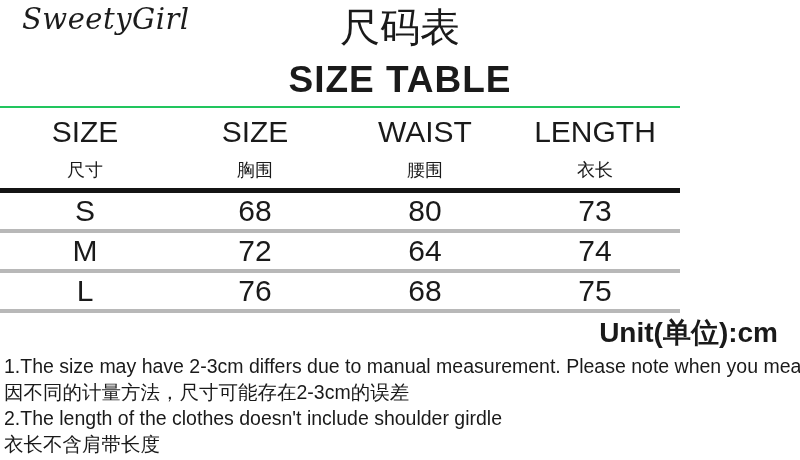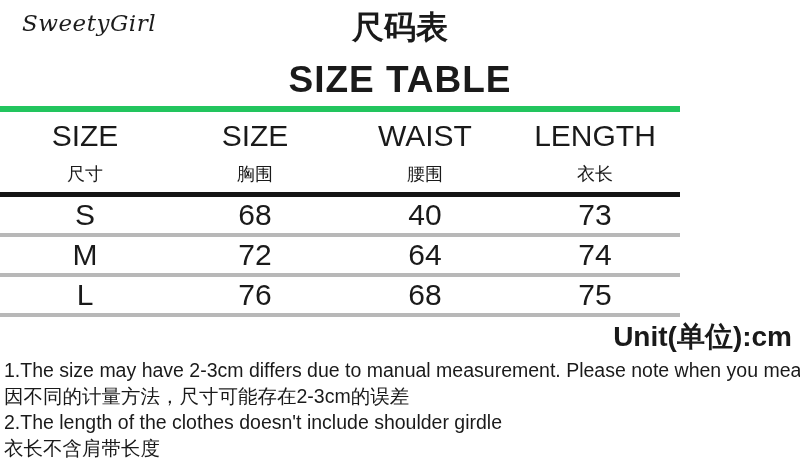--- a/index.html
+++ b/index.html
@@ -7,65 +7,65 @@
     position: relative;
     width: 800px;
     height: 460px;
     background: #ffffff;
     color: #1a1a1a;
     font-family: "Liberation Sans", "DejaVu Sans", sans-serif;
     overflow: hidden;
   }
   .brand {
     position: absolute;
-    top: 10px;
+    top: 2px;
     left: 22px;
     font-family: "DejaVu Serif", serif;
     font-style: italic;
-    font-size: 23px;
+    font-size: 29px;
     letter-spacing: 0.5px;
     color: #1c1c1c;
   }
   .titles { text-align: center; }
   .title-cn {
-    font-size: 32px;
+    font-size: 40px;
     line-height: 54px;
-    font-weight: 700;
+    font-weight: 400;
   }
   .title-en {
     font-size: 37px;
     line-height: 52px;
     font-weight: 600;
     letter-spacing: 1px;
   }
   table.size-table {
     width: 680px;
     border-collapse: collapse;
     table-layout: fixed;
-    border-top: 6px solid #22c55e;
+    border-top: 2px solid #22c55e;
   }
   table.size-table th, table.size-table td {
     padding: 0;
     text-align: center;
     font-weight: 500;
   }
   table.size-table thead th {
     border-bottom: 5px solid #141414;
   }
   .hdr-en { font-size: 30px; line-height: 41px; padding-top: 3px; }
   .hdr-cn { font-size: 18px; line-height: 36px; }
   table.size-table tbody td {
     font-size: 30px;
     line-height: 36px;
     height: 36px;
     border-bottom: 4px solid #b8b8b8;
   }
   .unit-line {
     text-align: right;
-    padding-right: 8px;
+    padding-right: 22px;
     font-size: 28px;
     line-height: 40px;
     font-weight: 600;
   }
   .notes {
     padding-left: 4px;
     font-size: 19.5px;
     line-height: 26px;
     font-weight: 500;
   }
@@ -101,21 +101,21 @@
         <th>
           <div class="hdr-en">LENGTH</div>
           <div class="hdr-cn">衣长</div>
         </th>
       </tr>
     </thead>
     <tbody>
       <tr>
         <td>S</td>
         <td>68</td>
-        <td>40</td>
+        <td>80</td>
         <td>73</td>
       </tr>
       <tr>
         <td>M</td>
         <td>72</td>
         <td>64</td>
         <td>74</td>
       </tr>
       <tr>
         <td>L</td>

